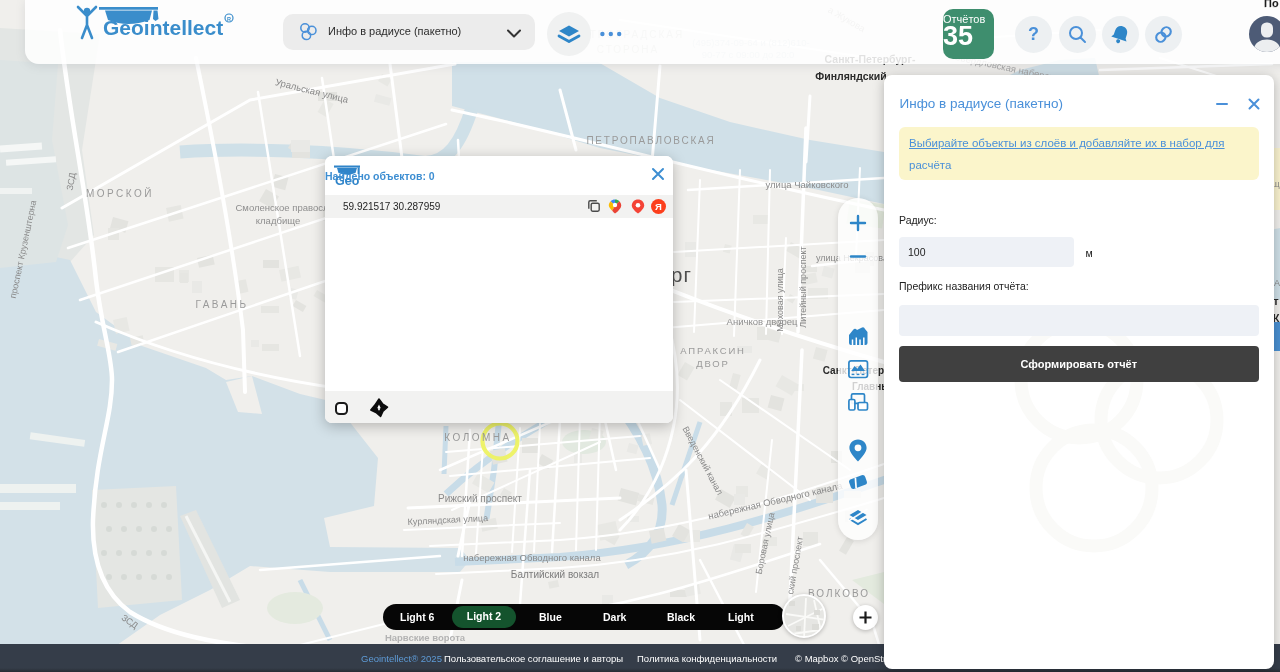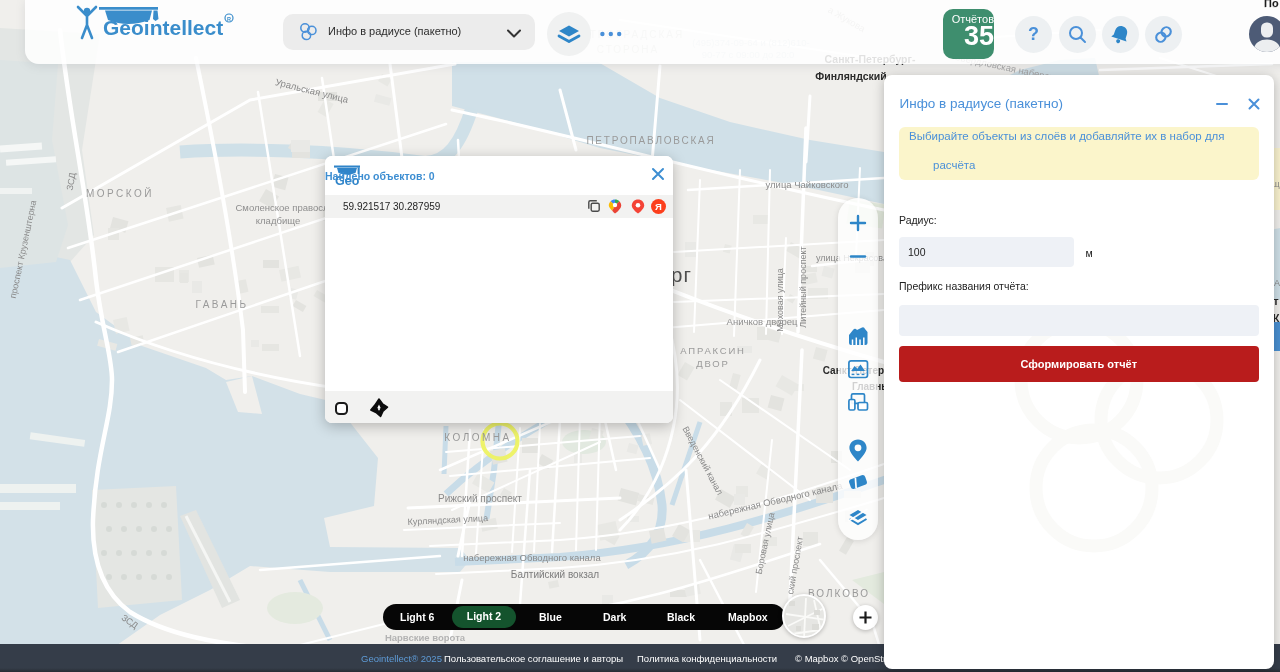--- a/index.html
+++ b/index.html
@@ -287,21 +287,21 @@
   <span class="abs" style="left:637px;top:9px;">Политика конфиденциальности</span>
   <span class="abs" style="left:795px;top:9px;">© Mapbox © OpenStreetMap</span>
 </div>
 
 <div class="abs" style="left:383px;top:604px;width:402px;height:25.5px;background:#060606;border-radius:13px;z-index:4;color:#fff;font-size:10.5px;font-weight:bold;">
   <span class="abs" style="left:17px;top:7px;">Light 6</span>
   <div class="abs" style="left:69px;top:2px;width:64px;height:21.5px;background:#14532d;border-radius:11px;text-align:center;line-height:21.5px;">Light 2</div>
   <span class="abs" style="left:156px;top:7px;">Blue</span>
   <span class="abs" style="left:220px;top:7px;">Dark</span>
   <span class="abs" style="left:284px;top:7px;">Black</span>
-  <span class="abs" style="left:345px;top:7px;">Mapbox</span>
+  <span class="abs" style="left:345px;top:7px;">Light</span>
 </div>
 
 <div class="abs" style="left:782px;top:594px;width:44px;height:44px;border-radius:50%;background:#e6e6e3;border:2.5px solid #fff;box-shadow:0 1px 4px rgba(0,0,0,.25);z-index:5;overflow:hidden;">
   <svg width="44" height="44">
         <g stroke="#fafaf8" stroke-width="1.8">
   <path d="M4,30 L40,12"></path>
           <path d="M8,38 L36,34"></path>
           <path d="M22,2 L20,42"></path>
           <path d="M2,18 L42,24"></path>
           <path d="M30,4 L38,40"></path>
@@ -416,29 +416,29 @@
         </g>
   </svg>
   <div class="abs" style="left:16px;top:21px;font-size:13.5px;color:#4a90d9;">Инфо в радиусе (пакетно)</div>
   <svg class="abs" width="14" height="14" style="left:331px;top:22px;">
         <path d="M2,7 H12" stroke="#4a90d9" stroke-width="2" stroke-linecap="round"></path>
       </svg>
   <svg class="abs" width="14" height="14" style="left:363px;top:22px;">
         <path d="M2.5,2.5 L11.5,11.5 M11.5,2.5 L2.5,11.5" stroke="#4a90d9" stroke-width="2" stroke-linecap="round"></path>
       </svg>
   <div class="abs" style="left:15.5px;top:52px;width:359.5px;height:53px;background:#fbf5cb;border-radius:6px;color:#4a90d9;font-size:11.5px;">
-    <div class="abs" style="left:10px;top:3px;white-space:nowrap;">Выбирайте объекты из слоёв и добавляйте их в набор для</div>
-    <div class="abs" style="left:10px;top:32px;margin-left:24px;">расчёта</div>
+    <div class="abs" style="left:10px;top:10px;white-space:nowrap;text-decoration:underline;">Выбирайте объекты из слоёв и добавляйте их в набор для</div>
+    <div class="abs" style="left:10px;top:32px;">расчёта</div>
   </div>
   <div class="abs" style="left:15.5px;top:139px;font-size:10.5px;color:#222;">Радиус:</div>
   <div class="abs" style="left:15.5px;top:162px;width:175px;height:30px;background:#eef1f6;border-radius:4px;font-size:10.5px;color:#1d1d1d;line-height:30px;padding-left:9px;">100</div>
   <div class="abs" style="left:202px;top:172px;font-size:10.5px;color:#222;">м</div>
   <div class="abs" style="left:15.5px;top:205px;font-size:10.5px;color:#222;">Префикс названия отчёта:</div>
   <div class="abs" style="left:15.5px;top:230px;width:359.5px;height:31px;background:#eef1f6;border-radius:4px;"></div>
-  <div class="abs" style="left:15.5px;top:271px;width:359.5px;height:36px;background:#b91c1c;border-radius:4px;color:#fff;font-size:11px;font-weight:bold;text-align:center;line-height:36px;">Сформировать отчёт</div>
+  <div class="abs" style="left:15.5px;top:271px;width:359.5px;height:36px;background:#404040;border-radius:4px;color:#fff;font-size:11px;font-weight:bold;text-align:center;line-height:36px;">Сформировать отчёт</div>
 </div>
 
 <div class="abs" style="left:0;top:0;width:1280px;height:64px;background:rgba(255,255,255,.86);border-radius:0 0 14px 14px;box-shadow:0 2px 10px rgba(120,130,140,.18);z-index:8;margin-left:25px;">
   <svg class="abs" width="170" height="46" style="left:48px;top:2px;">
     <g stroke="#3a8dcb" stroke-width="2.6" stroke-linecap="round" fill="none">
       <circle cx="14" cy="9" r="3.2" fill="#3a8dcb" stroke="none"></circle>
       <path d="M14,12 V23 M14,14 L5,5 M14,14 L23,5 M14,23 L9,36 M14,23 L19,36"></path>
     </g>
     <path d="M26,5 L85,5 L85,7.8 L26,7.8 Z" fill="#3a8dcb"></path>
     <path d="M32,8.6 L79,8.6 L76.5,18 Q55,26 35,18 Z" fill="#3a8dcb"></path>
@@ -462,21 +462,21 @@
     <svg width="44" height="44">
       <path d="M22,13.5 L32,19 L22,24.5 L12,19 Z" fill="#2e86c8"></path>
       <path d="M12,24 L22,29.5 L32,24" stroke="#2e86c8" stroke-width="2.8" fill="none" stroke-linejoin="round" stroke-linecap="round"></path>
     </svg>
   </div>
   <svg class="abs" width="28" height="8" style="left:574px;top:30px;">
         <circle cx="3.4" cy="4" r="2.2" fill="#4a90d9"></circle>
         <circle cx="11.8" cy="4" r="2.2" fill="#4a90d9"></circle>
         <circle cx="20.2" cy="4" r="2.2" fill="#4a90d9"></circle>
       </svg>
-  <div class="abs" style="left:918px;top:9px;width:51px;height:50px;background:#3e8e6e;border-radius:10px;text-align:right;color:#fff;">
+  <div class="abs" style="left:918px;top:9px;width:51px;height:50px;background:#3e8e6e;border-radius:10px;text-align:left;color:#fff;">
     <div style="font-size:11px;margin-top:4px;">Отчётов</div>
     <div style="font-size:27px;font-weight:bold;line-height:27px;margin-top:-2px;">35</div>
   </div>
   <div class="abs" style="left:990px;top:16px;width:37px;height:37px;border-radius:50%;background:#edf0f2;text-align:center;line-height:37px;color:#4a90d9;font-size:18px;font-weight:bold;">?</div>
   <div class="abs" style="left:1034px;top:16px;width:37px;height:37px;border-radius:50%;background:#edf0f2;">
     <svg width="37" height="37" fill="none" stroke="#4a90d9" stroke-width="2">
           <circle cx="17" cy="17" r="6"></circle>
           <path d="M21.5,21.5 L26,26" stroke-linecap="round"></path>
         </svg>
   </div>

